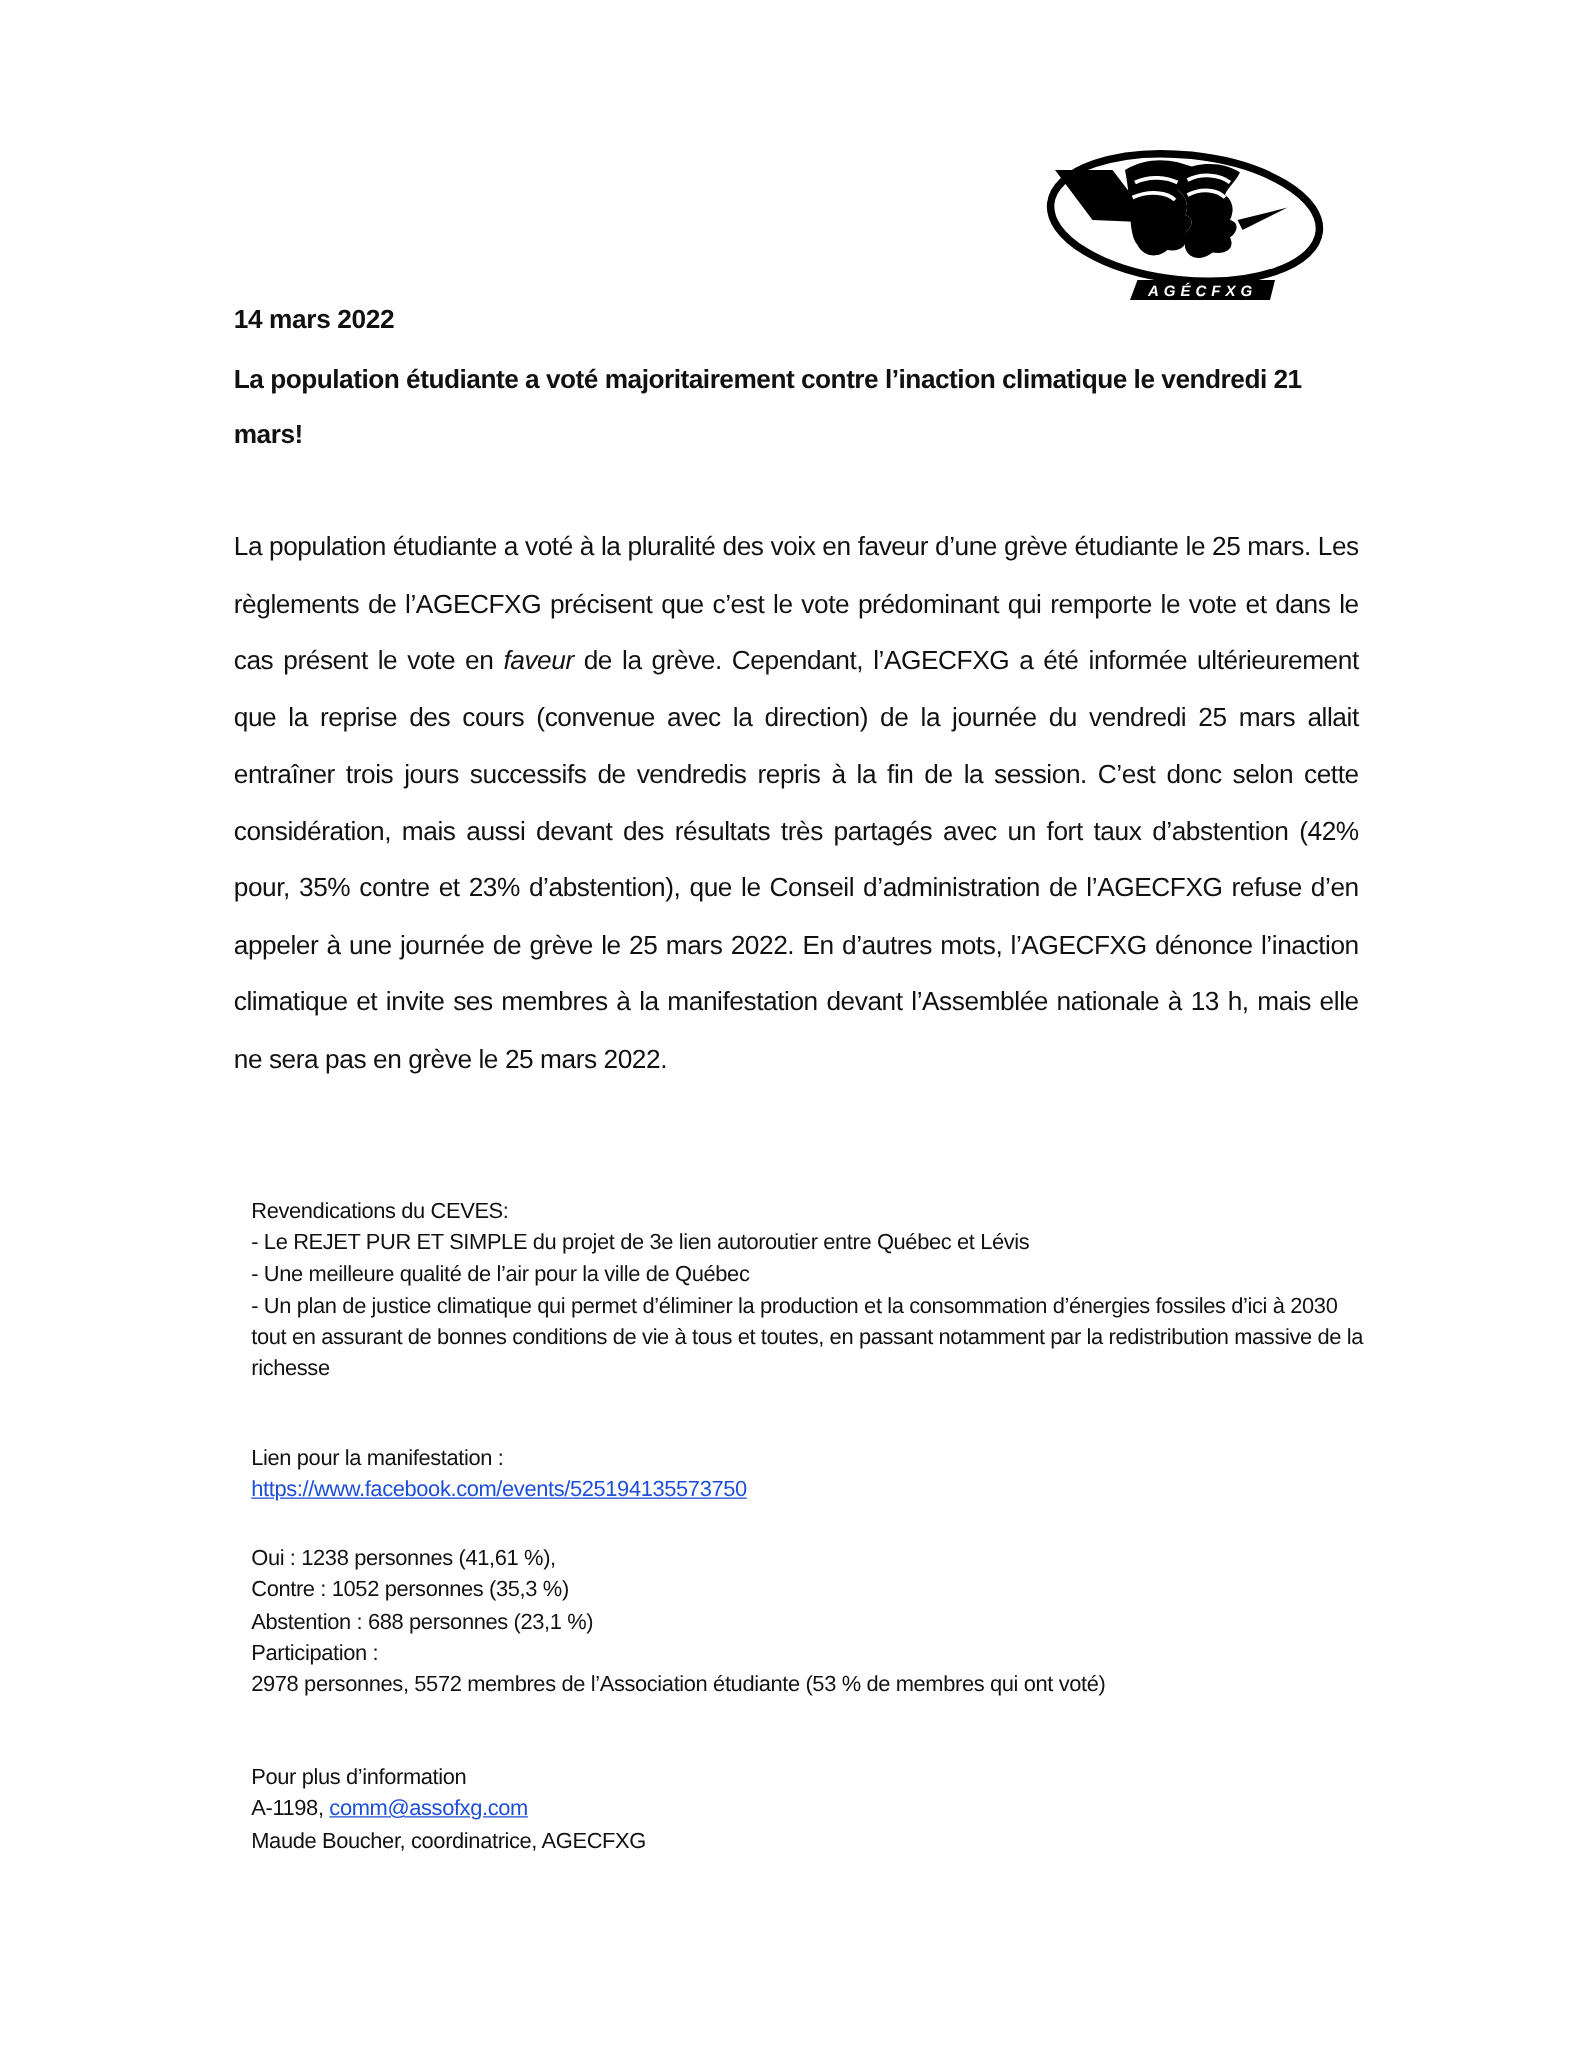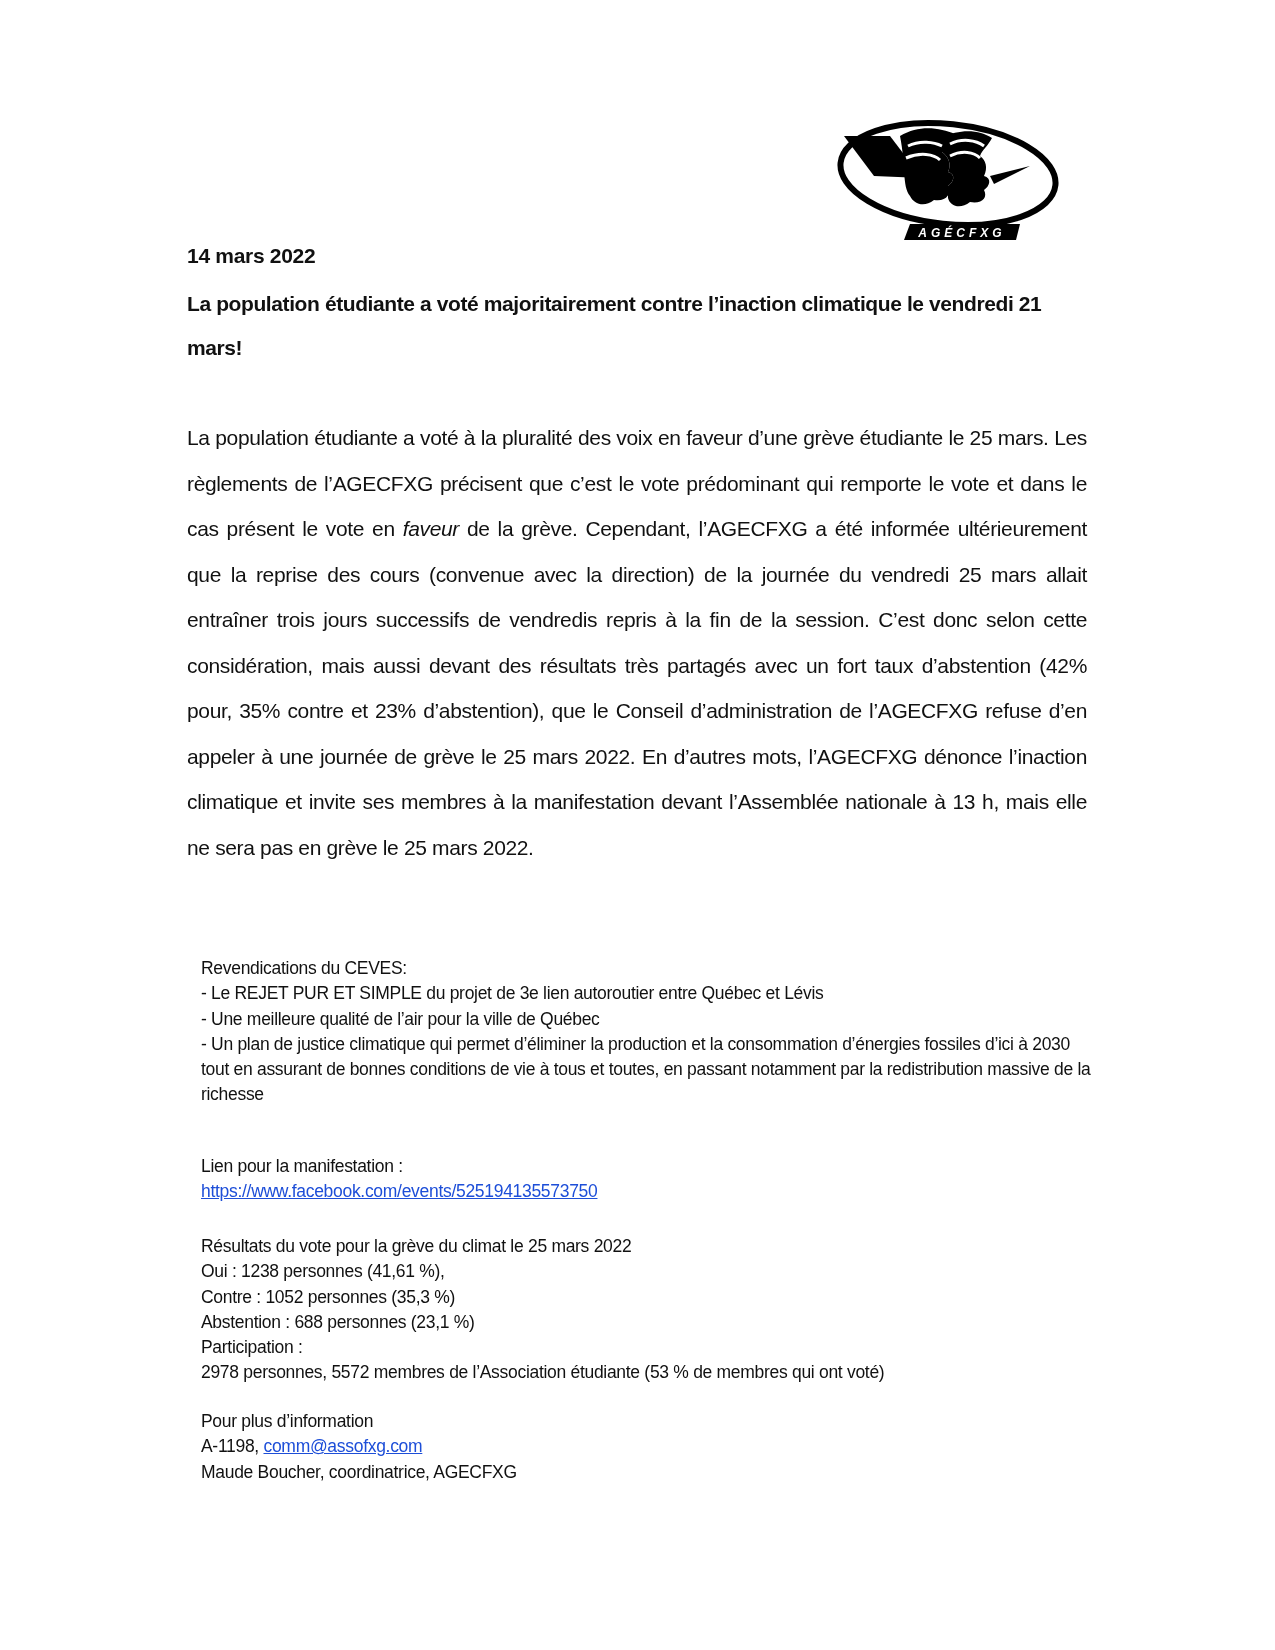--- a/index.html
+++ b/index.html
@@ -57,21 +57,20 @@
   <span class="line">- Une meilleure qualité de l’air pour la ville de Québec</span>
   <span class="line">- Un plan de justice climatique qui permet d’éliminer la production et la consommation d’énergies fossiles d’ici à 2030 tout en assurant de bonnes conditions de vie à tous et toutes, en passant notamment par la redistribution massive de la richesse</span>
 </div>
 
 <div class="small-block link-block">
   <span class="line">Lien pour la manifestation :</span>
   <a class="link line" href="#">https://www.facebook.com/events/525194135573750</a>
 </div>
 
 <div class="small-block results">
-  <span class="line">Résultats du vote pour la grève du climat le 25 mars 2022</span>
   <span class="line">Oui : 1238 personnes (41,61 %),</span>
   <span class="line">Contre : 1052 personnes (35,3 %)</span>
   <span class="line">Abstention : 688 personnes (23,1 %)</span>
   <span class="line">Participation :</span>
   <span class="line">2978 personnes, 5572 membres de l’Association étudiante (53 % de membres qui ont voté)</span>
 </div>
 
 <div class="small-block contact">
   <span class="line">Pour plus d’information</span>
   <span class="line"><span>A-1198, </span><a class="link" href="#">comm@assofxg.com</a></span>

